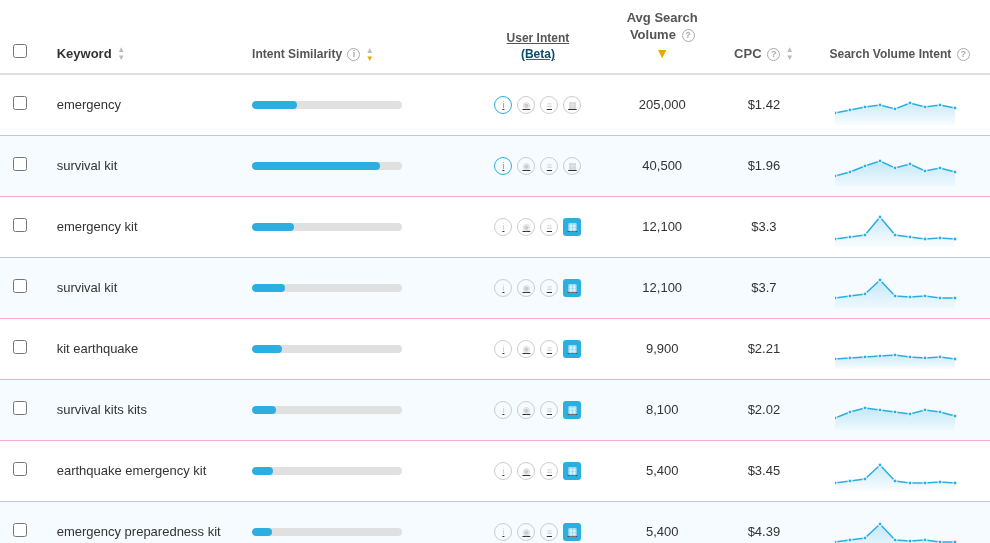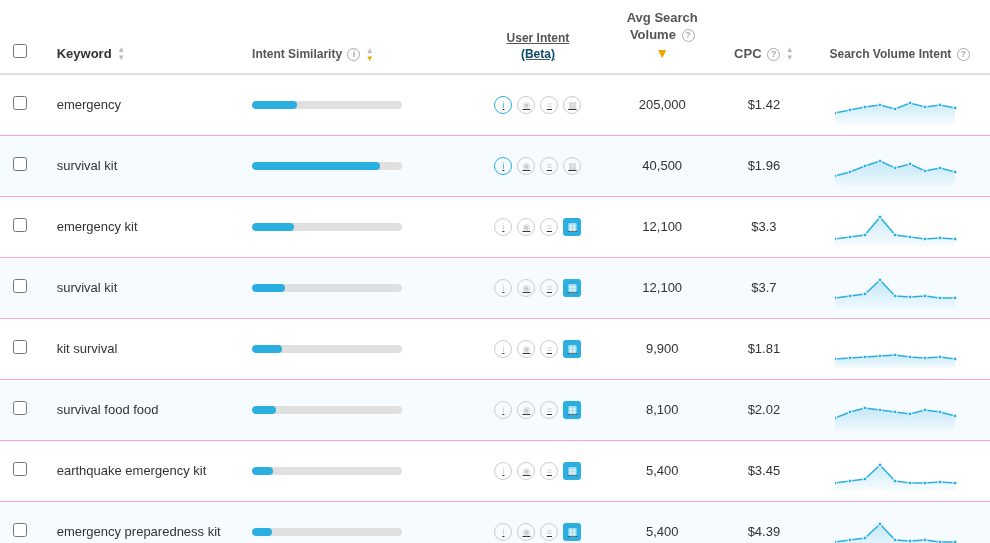--- a/index.html
+++ b/index.html
@@ -393,40 +393,40 @@
               <circle cx="120" cy="30" r="2" fill="#2baee0" stroke="#fff" stroke-width="1"></circle>
   </svg>
       </div>
     </td>
   </tr>
       <tr style="background: rgb(255, 255, 255);">
     <td class="checkbox-col">
       <input type="checkbox" style="">
     </td>
     <td class="keyword-col">
-      <span>kit survival</span>
+      <span>kit earthquake</span>
     </td>
     <td class="intent-sim-col">
       <div class="bar-container">
         <div class="bar-fill" style="width:20%;"></div>
       </div>
     </td>
     <td class="user-intent-col">
       <div class="intent-icons">
         <span style="width:18px;height:18px;border-radius:50%;border:1.5px solid;display:inline-flex;align-items:center;justify-content:center;font-size:9px;border-color:#ccc;color:#ccc;;margin:0 1px;">i</span>
             <span style="width:18px;height:18px;border-radius:50%;border:1.5px solid;display:inline-flex;align-items:center;justify-content:center;font-size:9px;border-color:#ccc;color:#ccc;;margin:0 1px;">◉</span>
             <span style="width:18px;height:18px;border-radius:50%;border:1.5px solid;display:inline-flex;align-items:center;justify-content:center;font-size:9px;border-color:#ccc;color:#ccc;;margin:0 1px;">≡</span>
             <span style="width:18px;height:18px;border-radius:3px;display:inline-flex;align-items:center;justify-content:center;font-size:10px;background:#2baee0;color:#fff;margin:0 1px;">▦</span>
       </div>
     </td>
     <td class="avg-search-col">
       <span>9,900</span>
     </td>
     <td class="cpc-col">
-      <span>$1.81</span>
+      <span>$2.21</span>
     </td>
     <td class="trend-col">
       <div class="sparkline-container">
         <svg width="130" height="40" viewBox="0 0 130 40" xmlns="http://www.w3.org/2000/svg">
     <defs>
       <linearGradient id="sg_low" x1="0" y1="0" x2="0" y2="1">
         <stop offset="0%" stop-color="#2baee0" stop-opacity="0.25"></stop>
         <stop offset="100%" stop-color="#2baee0" stop-opacity="0.03"></stop>
       </linearGradient>
     </defs>
@@ -443,21 +443,21 @@
               <circle cx="120" cy="30" r="2" fill="#2baee0" stroke="#fff" stroke-width="1"></circle>
   </svg>
       </div>
     </td>
   </tr>
       <tr style="background: rgb(245, 251, 255);">
     <td class="checkbox-col">
       <input type="checkbox" style="">
     </td>
     <td class="keyword-col">
-      <span>survival food food</span>
+      <span>survival kits kits</span>
     </td>
     <td class="intent-sim-col">
       <div class="bar-container">
         <div class="bar-fill" style="width:16%;"></div>
       </div>
     </td>
     <td class="user-intent-col">
       <div class="intent-icons">
         <span style="width:18px;height:18px;border-radius:50%;border:1.5px solid;display:inline-flex;align-items:center;justify-content:center;font-size:9px;border-color:#ccc;color:#ccc;;margin:0 1px;">i</span>
             <span style="width:18px;height:18px;border-radius:50%;border:1.5px solid;display:inline-flex;align-items:center;justify-content:center;font-size:9px;border-color:#ccc;color:#ccc;;margin:0 1px;">◉</span>

